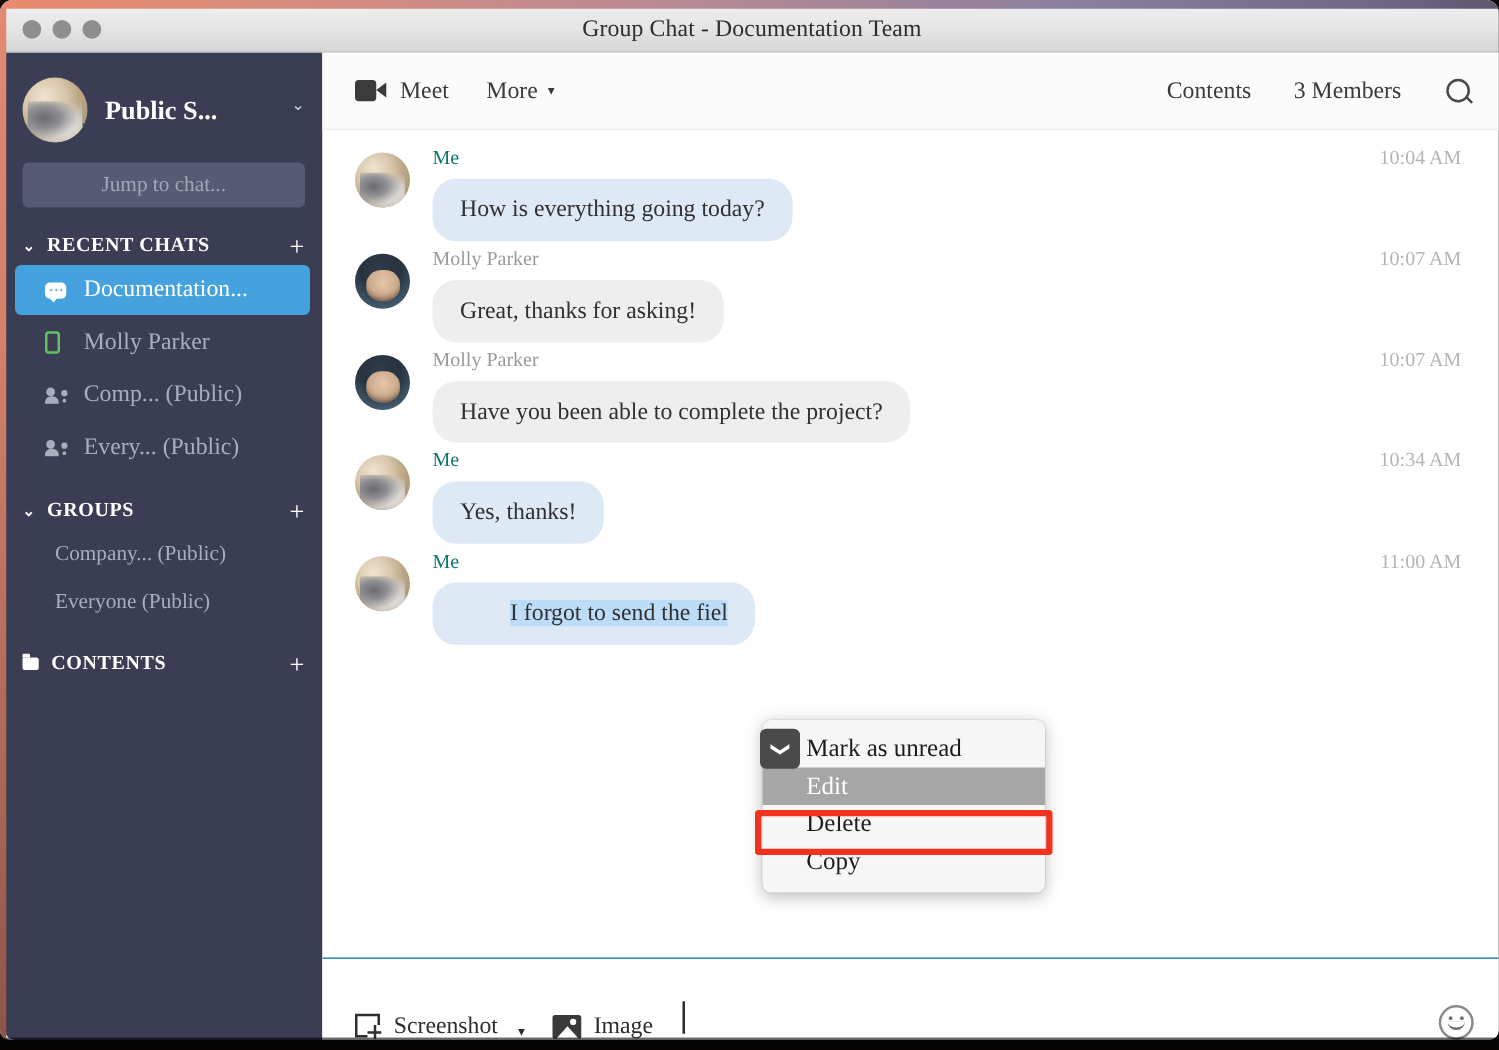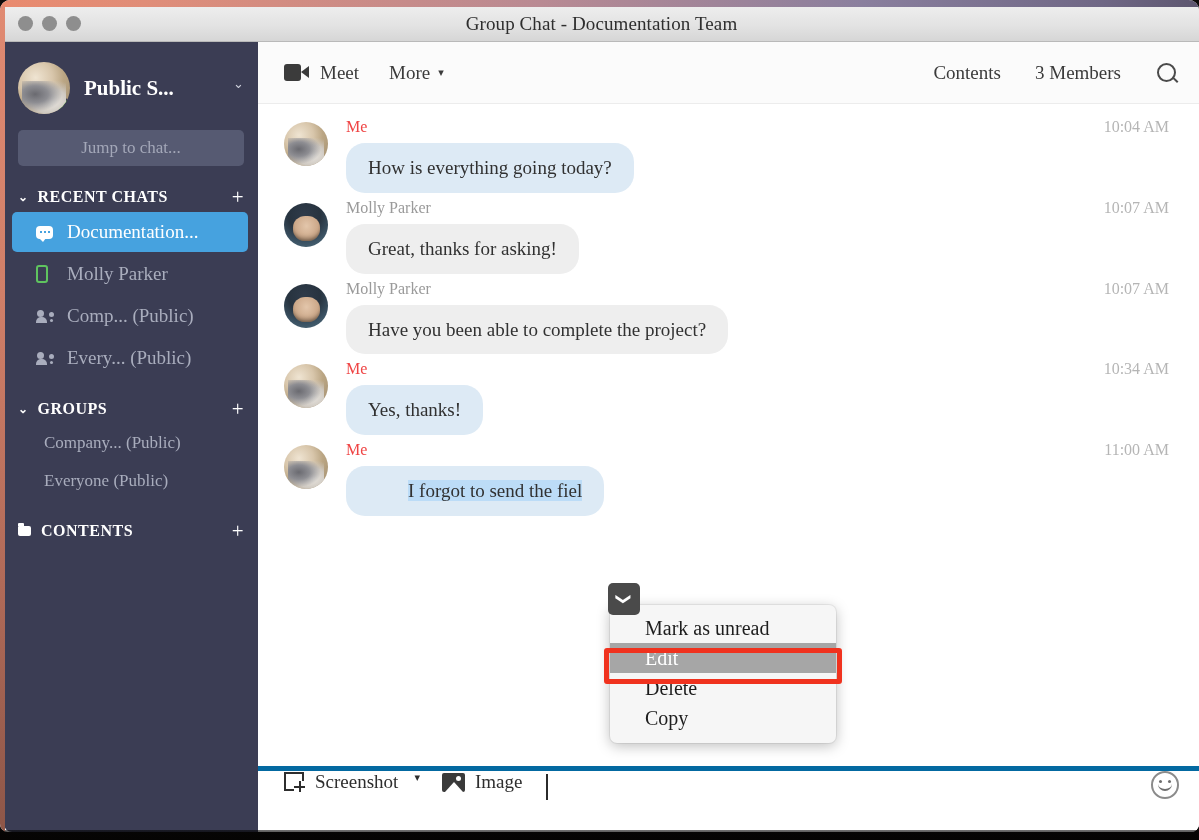--- a/index.html
+++ b/index.html
@@ -176,21 +176,21 @@
   .search-ico::before { content:""; position:absolute; left:0; top:0; width:15px; height:15px; border:2px solid #4a4a4a; border-radius:50%; }
   .search-ico::after { content:""; position:absolute; right:0; bottom:0; width:7px; height:2px; background:#4a4a4a; transform: rotate(45deg); transform-origin: right bottom; }
 
   
   #messages { flex: 1; overflow: hidden; position: relative; padding: 8px 0 0 0; }
   .msg { display: flex; padding: 6px 26px 0 26px; position: relative; }
   .msg .avatar { width: 44px; height: 44px; flex: 0 0 44px; margin-top: 4px; }
   .msg-body { margin-left: 18px; flex: 1; min-width: 0; }
   .msg-head { display: flex; align-items: baseline; }
   .msg-author { font-size: 16px; color: #9a9a9a; }
-  .msg-author.me { color: #ef4444; }
+  .msg-author.me { color: #0f766e; }
   .msg-time { margin-left: auto; font-size: 16px; color: #b5b5b5; padding-right: 4px; }
   .bubble {
     display: inline-block; margin-top: 7px;
     padding: 13px 22px; border-radius: 19px;
     font-size: 19px; color: #313131; line-height: 1.25;
     max-width: 640px;
   }
   .bubble.them { background: #eeeeee; }
   .bubble.mine { background: #ddeaf5; }
   .sel { background: #bcdcf7; margin-left: 40px; }
@@ -198,42 +198,42 @@
   
   #msg-last { position: relative; }
   #msg-menu-toggle {
     position: absolute; left: 608px; top: 583px;
     width: 32px; height: 32px; border-radius: 5px;
     background: #4a4a4a; color: #fff;
     display: flex; align-items: center; justify-content: center;
     font-size: 13px; z-index: 22;
   }
   #context-menu {
-    position: absolute; left: 610px; top: 605px;
+    position: absolute; left: 610px; top: 576px;
     width: 226px;
     background: #f6f6f6;
     border-radius: 7px;
     box-shadow: 0 3px 14px rgba(0,0,0,.26), 0 0 0 1px rgba(0,0,0,.06);
     padding: 8px 0 10px 0;
     z-index: 20;
   }
   .menu-item { height: 30px; display: flex; align-items: center; padding-left: 35px; font-size: 20px; color: #1d1d1d; }
   .menu-item.highlight { background: #a6a6a6; color: #ffffff; }
   #edit-outline {
     position: absolute; left: 604px; top: 648px;
     width: 238px; height: 36px;
     border: 5px solid #f0321e; border-radius: 3px;
     z-index: 25; pointer-events: none;
   }
 
   
   #composer {
     height: 66px; flex: 0 0 66px;
-    border-top: 5px solid #0369a1;
-    display: flex; align-items: flex-start;
+    border-top: 1px solid #0369a1;
+    display: flex; align-items: flex-end;
     padding: 0 20px 0 26px;
     position: relative; background: #fff;
   }
   .comp-btn { display: flex; align-items: center; font-size: 19px; color: #2e2e2e; margin-right: 10px; }
   .shot-ico { width: 21px; height: 20px; position: relative; margin-right: 10px; flex: 0 0 21px; }
   .shot-ico::before { content:""; position:absolute; left:0; top:0; width:16px; height:15px; border:2px solid #2e2e2e; }
   .shot-ico::after { content:""; position:absolute; right:0; bottom:0; width:11px; height:11px;
     background:
       linear-gradient(#2e2e2e,#2e2e2e) center/2px 11px no-repeat,
       linear-gradient(#2e2e2e,#2e2e2e) center/11px 2px no-repeat,

